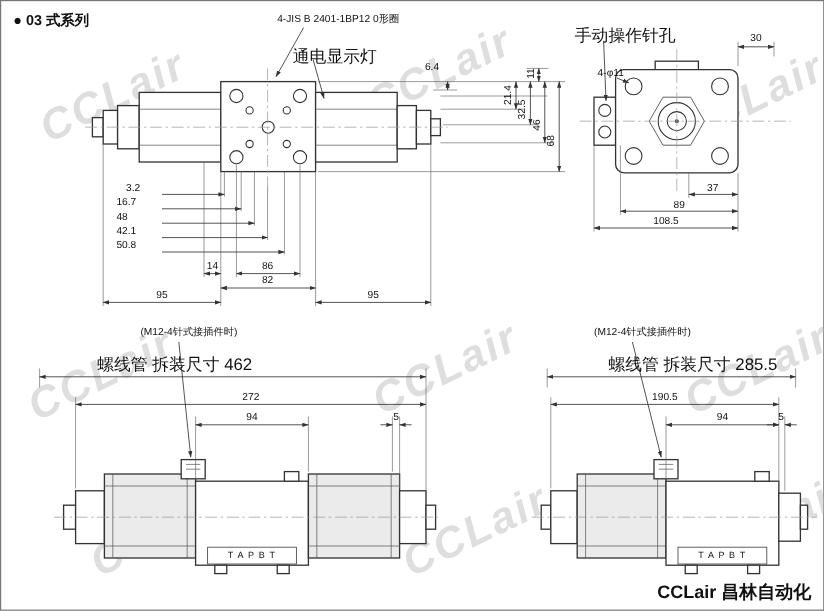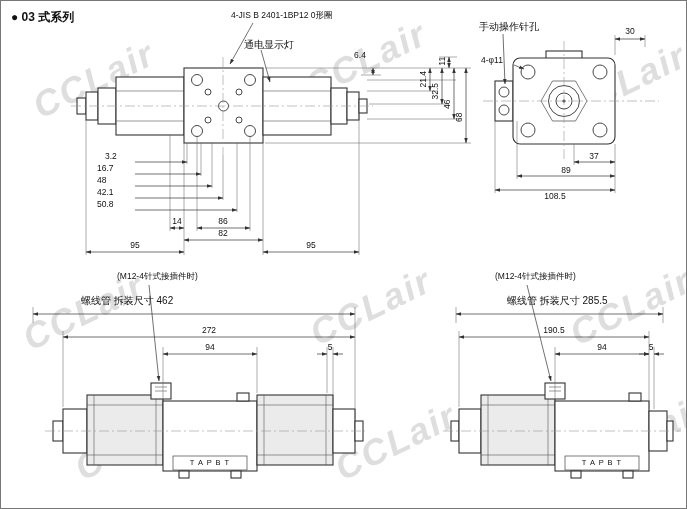--- a/index.html
+++ b/index.html
@@ -2,21 +2,21 @@
 <html><head>
 <meta charset="utf-8">
 <style>
   *{margin:0;padding:0;box-sizing:border-box}
   body{background:#fff;font-family:"Liberation Sans",sans-serif;color:#111}
   #canvas{position:relative;width:687px;height:509px;background:#fff;border:1px solid #777;overflow:hidden}
   .wm{position:absolute;z-index:0;font-size:36px;font-style:italic;font-weight:bold;letter-spacing:2px;
       color:#dedede;transform:rotate(-26deg);white-space:nowrap;user-select:none}
   svg.linework{position:absolute;left:0;top:0;z-index:1}
   .lbl{position:absolute;z-index:2;font-size:8.5px;line-height:1;white-space:nowrap;color:#111}
-  .cn{font-size:10px}
+  .cn{font-size:14px}
   .ctr{width:30px;text-align:center}
   .ctr26{width:26px;text-align:center}
   .rot{transform:rotate(-90deg)}
   .series{position:absolute;z-index:2;left:10px;top:8px;font-size:12px;font-weight:bold}
   .brand{position:absolute;z-index:3;right:10px;bottom:5px;font-size:15px;font-weight:bold}
   .ports{width:74px;text-align:center;font-size:7.5px;letter-spacing:1px}
   
   .ol{fill:#fff;stroke:#333;stroke-width:1.1}
   .sol{fill:#ebebeb;stroke:#333;stroke-width:1.1}
   .crc{fill:none;stroke:#333;stroke-width:.9}
@@ -243,32 +243,33 @@
   <div class="lbl ctr" style="left:295px;top:240px">95</div>
   <div class="lbl ctr" style="left:344px;top:50px">6.4</div>
   <div class="lbl ctr26 rot" style="left:428px;top:56px">11</div>
   <div class="lbl ctr26 rot" style="left:409px;top:74px">21.4</div>
   <div class="lbl ctr26 rot" style="left:421px;top:86px">32.5</div>
   <div class="lbl ctr26 rot" style="left:433px;top:99px">46</div>
   <div class="lbl ctr26 rot" style="left:445px;top:112px">68</div>
 
   <div class="lbl cn" style="left:478px;top:21px">手动操作针孔</div>
   <div class="lbl ctr" style="left:614px;top:26px">30</div>
-  <div class="lbl" style="left:480px;top:55px">4-φ11</div>
+  <div class="lbl" style="left:497px;top:55px">4-φ11</div>
   <div class="lbl ctr" style="left:578px;top:151px">37</div>
   <div class="lbl ctr" style="left:550px;top:165px">89</div>
-  <div class="lbl ctr" style="left:539px;top:191px">108.5</div>
+  <div class="lbl ctr" style="left:539px;top:179px">108.5</div>
 
   <div class="lbl" style="left:116px;top:271px">(M12-4针式接插件时)</div>
   <div class="lbl cn" style="left:80px;top:295px">螺线管 拆装尺寸 462</div>
   <div class="lbl ctr" style="left:193px;top:325px">272</div>
   <div class="lbl ctr" style="left:194px;top:342px">94</div>
   <div class="lbl ctr" style="left:314px;top:342px">5</div>
   <div class="lbl ports" style="left:172px;top:458px">T A P B T</div>
 
   <div class="lbl" style="left:494px;top:271px">(M12-4针式接插件时)</div>
   <div class="lbl cn" style="left:506px;top:295px">螺线管 拆装尺寸 285.5</div>
   <div class="lbl ctr" style="left:538px;top:325px">190.5</div>
   <div class="lbl ctr" style="left:586px;top:342px">94</div>
   <div class="lbl ctr" style="left:635px;top:342px">5</div>
   <div class="lbl ports" style="left:564px;top:458px">T A P B T</div>
 
+  <div class="brand">CCLair 昌林自动化</div>
 </div>
 
 </body></html>

